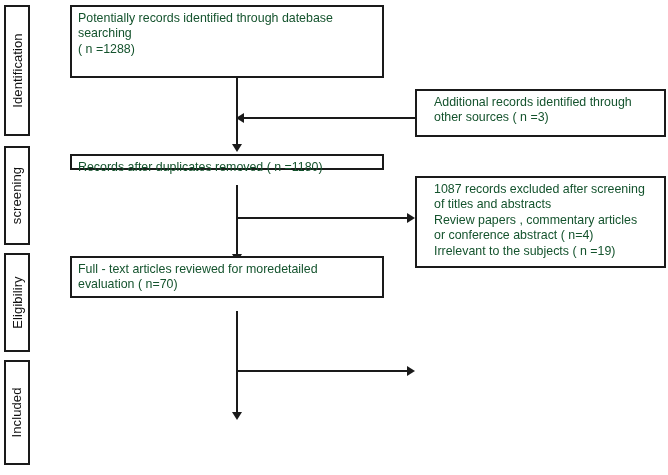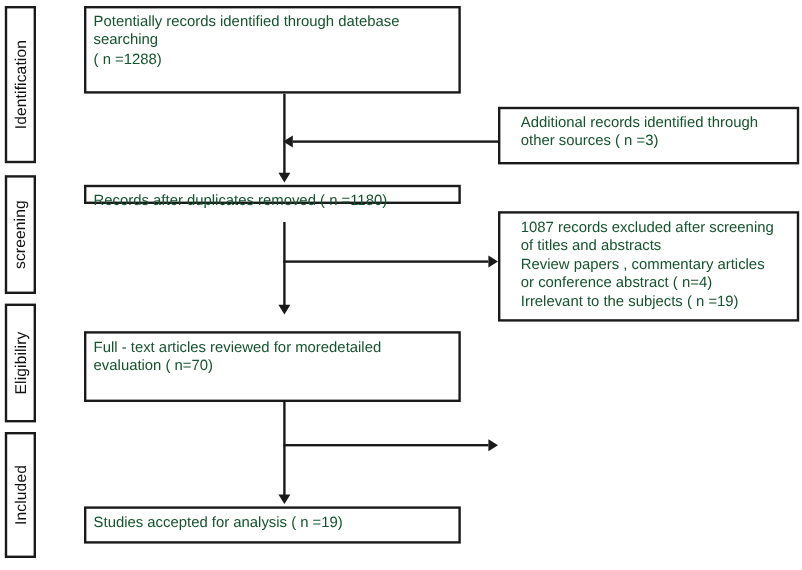--- a/index.html
+++ b/index.html
@@ -134,28 +134,25 @@
   <div class="box main-box" style="top:5px;height:73px;">
     <span class="txt">Potentially records identified through datebase
  searching
 ( n =1288)</span>
   </div>
 
   <div class="box main-box" style="top:154px;height:16px;">
     <span class="txt">Records after duplicates removed ( n =1180)</span>
   </div>
 
-  <div class="box main-box" style="top:276px;height:59px;">
+  <div class="box main-box" style="top:256px;height:42px;">
     <span class="txt">Full - text articles reviewed for moredetailed
 evaluation ( n=70)</span>
   </div>
 
-  <div class="box main-box" style="top:422px;height:31px;">
-    <span class="txt">Studies accepted for analysis ( n =19)</span>
-  </div>
 
   <div class="box side-box" style="top:89px;height:48px;">
     <span class="txt">Additional records identified through
 other sources ( n =3)</span>
   </div>
 
   <div class="box side-box" style="top:158px;height:92px;margin-top:18px;">
     <span class="txt">1087 records excluded after screening
 of titles and abstracts
  Review papers , commentary articles

